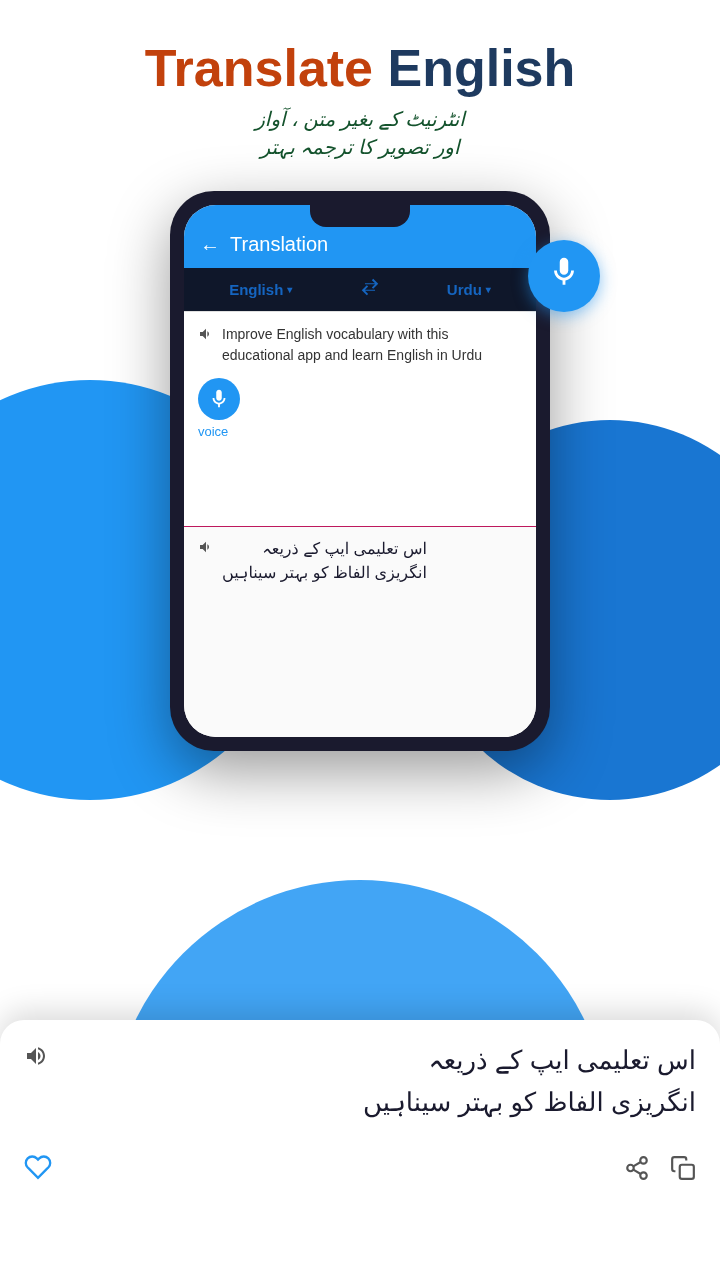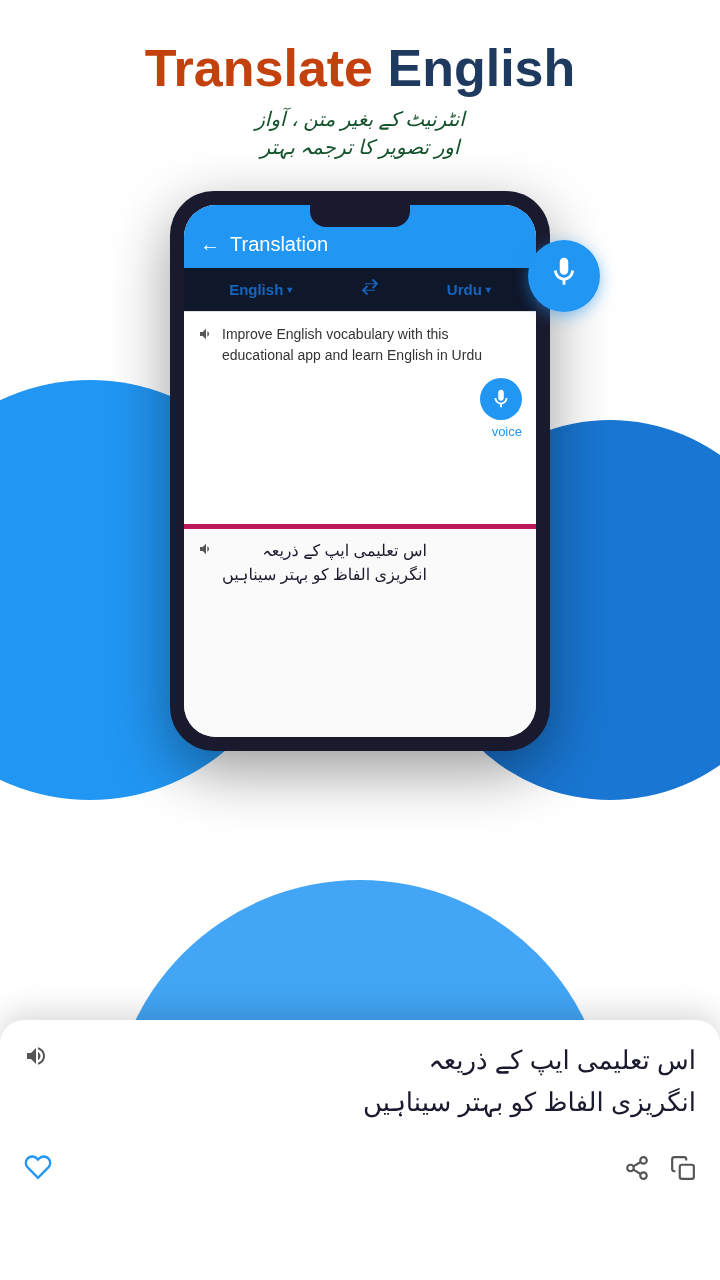--- a/index.html
+++ b/index.html
@@ -170,21 +170,21 @@
       font-size: 18px;
     }
 
     
     .input-area {
       background: white;
       padding: 12px 14px;
       flex: 1;
       display: flex;
       flex-direction: column;
-      border-bottom: 5px solid #be185d;
+      border-bottom: 1px solid #be185d;
     }
 
     .input-row {
       display: flex;
       gap: 8px;
       align-items: flex-start;
     }
 
     .speaker-icon {
       color: #555;
@@ -195,21 +195,21 @@
 
     .input-text {
       font-size: 14px;
       color: #333;
       line-height: 1.5;
     }
 
     .voice-section {
       display: flex;
       flex-direction: column;
-      align-items: flex-end;
+      align-items: flex-start;
       margin-top: 12px;
       gap: 4px;
     }
 
     .voice-mic-btn {
       width: 42px;
       height: 42px;
       background: #2196F3;
       border-radius: 50%;
       display: flex;

